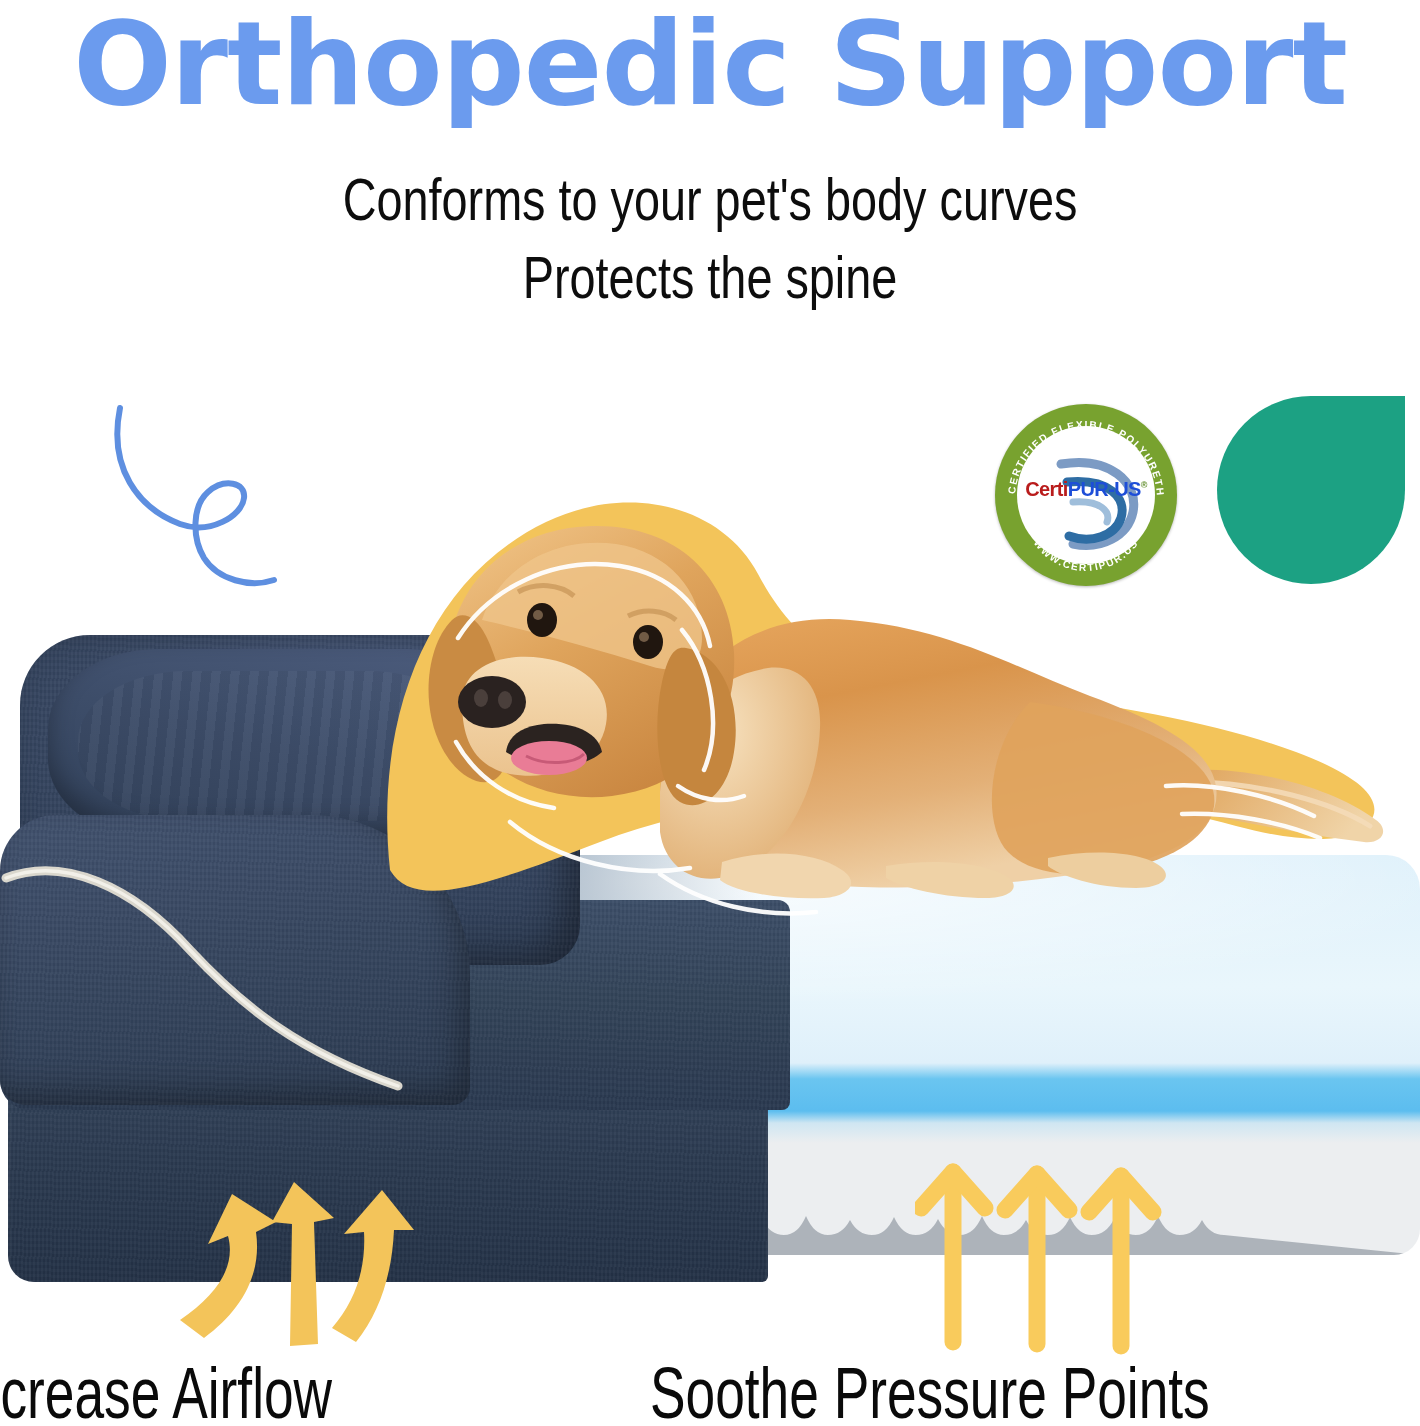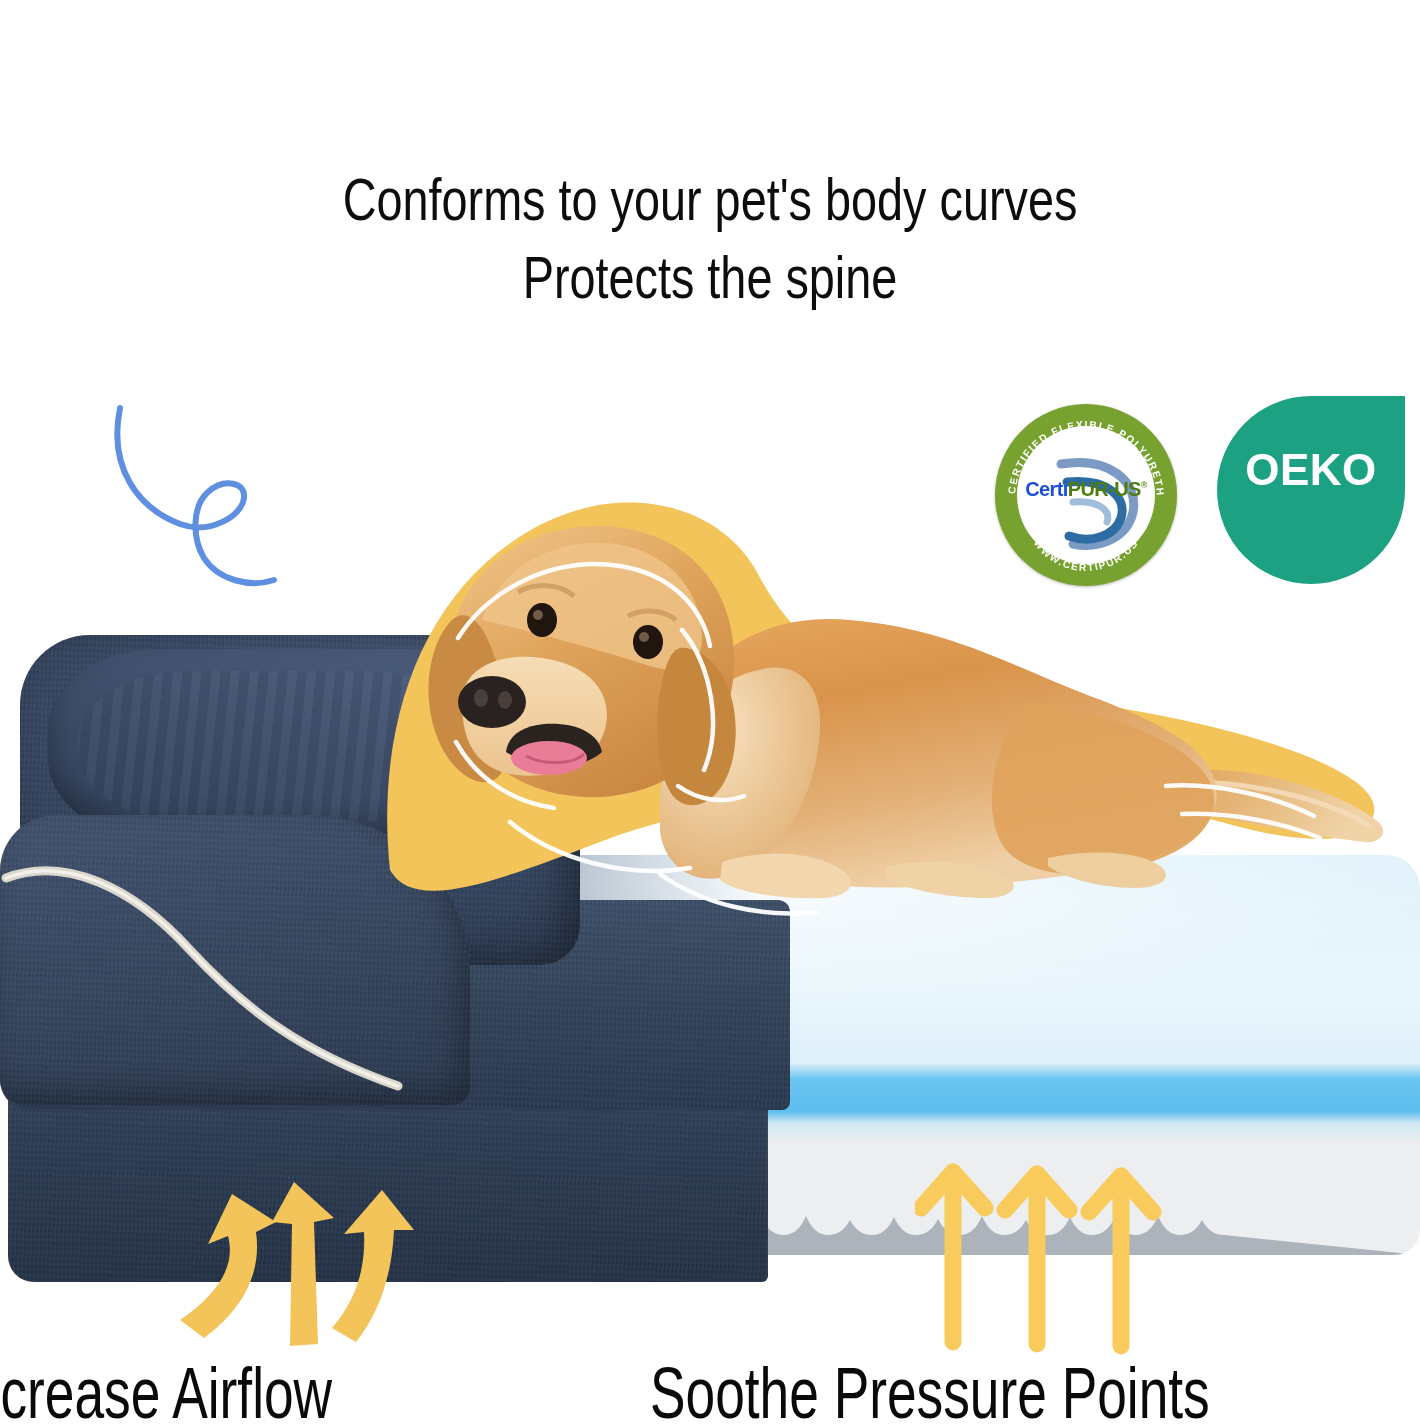--- a/index.html
+++ b/index.html
@@ -43,22 +43,22 @@
   }
   .certipur .inner{
     position:absolute;left:22px;top:22px;width:138px;height:138px;border-radius:50%;
     background:#fff;overflow:hidden;
   }
   .certipur .swoosh{position:absolute;left:0;top:0;width:138px;height:138px;}
   .certipur .word{
     position:absolute;left:0;top:52px;width:138px;text-align:center;
     font-size:20px;font-weight:700;letter-spacing:-.6px;white-space:nowrap;
   }
-  .certipur .word .c1{color:#1d4ed8;}
-  .certipur .word .c2{color:#4d7c0f;}
+  .certipur .word .c1{color:#b91c1c;}
+  .certipur .word .c2{color:#1d4ed8;}
   .certipur .word sup{font-size:9px;color:#5F8C2A;}
   .arcsvg{position:absolute;left:0;top:0;width:182px;height:182px;}
   .arcsvg text{fill:#ffffff;font-family:"Liberation Sans",sans-serif;font-weight:700;}
 
   .oeko{
     position:absolute;left:222px;top:0;width:188px;height:188px;
     background:#1CA183;border-radius:50% 0 50% 50%;
   }
   .oeko .l1,.oeko .l2{
     position:absolute;width:188px;text-align:center;color:#fff;
@@ -151,20 +151,21 @@
 
   
   .arrows-left{position:absolute;left:170px;top:700px;width:250px;height:200px;}
   .arrows-right{position:absolute;left:915px;top:690px;width:250px;height:210px;}
 </style>
 </head>
 <body>
 
 <div class="stage">
 
+  <div class="title">Orthopedic Support</div>
   <div class="subtitle sub1">Conforms to your pet's body curves</div>
   <div class="subtitle sub2">Protects the spine</div>
 
   <svg class="flourish" viewBox="0 0 230 225">
     <path d="M28 10 C 16 70, 46 110, 88 126 C 118 137, 150 118, 152 100
              C 154 84, 132 80, 116 94 C 100 108, 100 140, 112 160
              C 126 182, 158 190, 182 182" fill="none" stroke="#5E8FE0" stroke-width="6" stroke-linecap="round"></path>
   </svg>
 
   <div class="badges">
@@ -187,21 +188,20 @@
         <svg class="swoosh" viewBox="0 0 138 138">
           <path d="M44 38 C 92 30, 122 56, 116 86 C 111 110, 84 124, 56 118" fill="none" stroke="#7C9BC4" stroke-width="9" stroke-linecap="round"></path>
           <path d="M50 56 C 92 52, 110 72, 104 92 C 98 110, 74 118, 52 110" fill="none" stroke="#2E6DA4" stroke-width="9" stroke-linecap="round"></path>
           <path d="M56 76 C 84 74, 94 86, 90 96" fill="none" stroke="#9FBEDB" stroke-width="7" stroke-linecap="round"></path>
         </svg>
         <div class="word"><span class="c1">Certi</span><span class="c2">PUR-US</span><sup>®</sup></div>
       </div>
     </div>
 
     <div class="oeko">
-      <div class="l1">OEKO</div>
     </div>
   </div>
 
   <div class="product">
 
     <div class="foam">
       <div class="gloss"></div>
       <svg class="teeth" viewBox="0 0 1120 54" preserveAspectRatio="none">
         <path d="M0 54 L0 34
                  q14 0 22 -16 q8 16 22 16 q14 0 22 -18 q8 18 22 18

